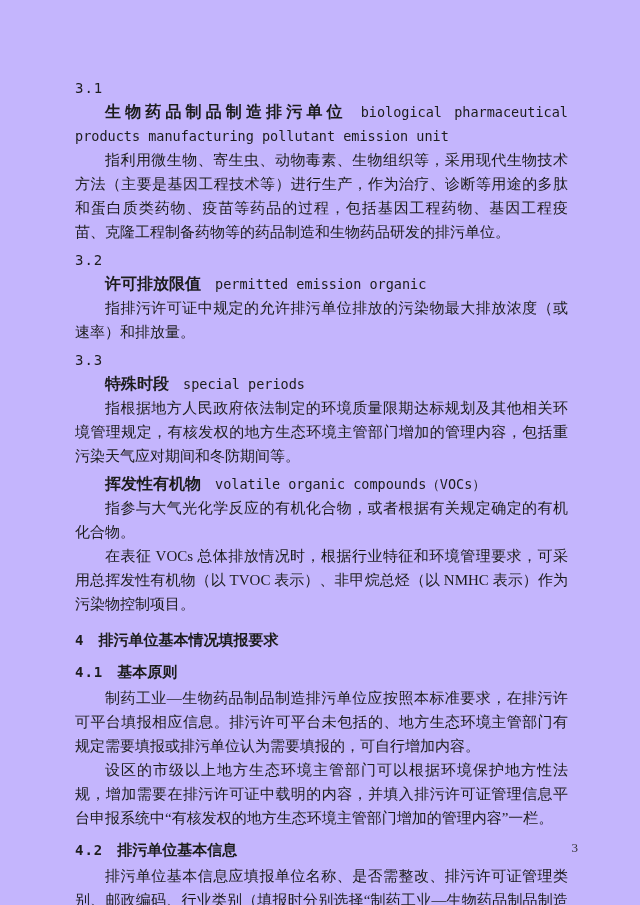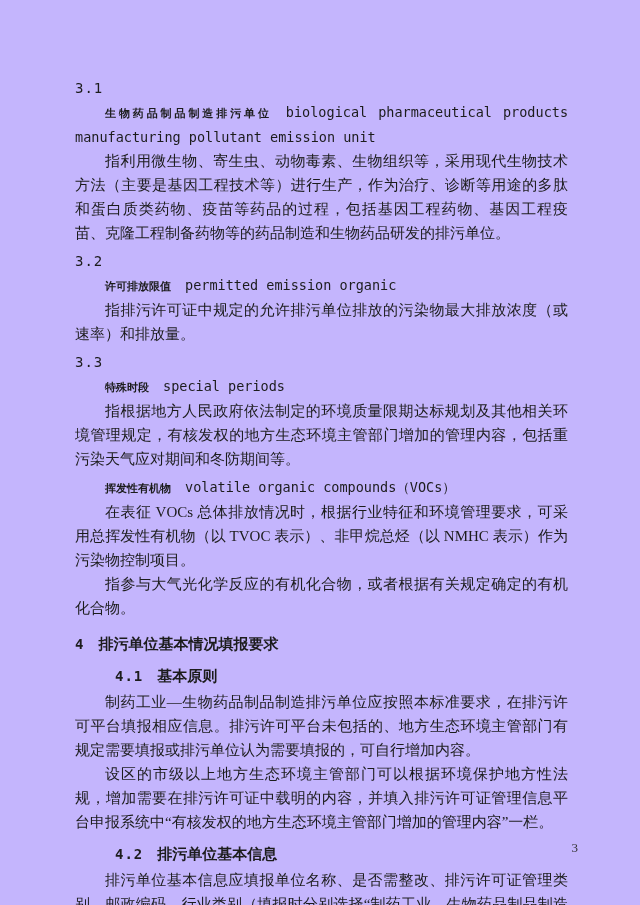--- a/index.html
+++ b/index.html
@@ -35,21 +35,21 @@
     letter-spacing: 1px;
     line-height: 24px;
   }
   .term-line {
     text-indent: 2em;
     text-align: justify;
   }
   .term-cn {
     font-family: "Liberation Sans", "DejaVu Sans", sans-serif;
     font-weight: bold;
-    font-size: 11px;
+    font-size: 16px;
   }
   .term-en {
     font-family: "DejaVu Sans Mono", monospace;
     font-size: 13.5px;
     margin-left: 14px;
   }
   .body-para {
     text-indent: 2em;
     text-align: justify;
   }
@@ -58,21 +58,20 @@
     font-family: "Liberation Sans", "DejaVu Sans", sans-serif;
     font-weight: bold;
     font-size: 15px;
   }
   .sub-heading {
     margin-top: 8px;
     margin-bottom: 2px;
     font-family: "Liberation Sans", "DejaVu Sans", sans-serif;
     font-weight: bold;
     font-size: 15px;
-    margin-left: 40px;
   }
   .heading-num {
     font-family: "DejaVu Sans Mono", monospace;
     font-weight: bold;
     letter-spacing: 1px;
     margin-right: 14px;
     font-size: 14px;
   }
   .page-number {
     position: absolute;
@@ -102,22 +101,22 @@
     </section>
 
     <section>
       <p class="clause-num">3.3</p>
       <p class="term-line"><span class="term-cn">特殊时段</span><span class="term-en">special periods</span></p>
       <p class="body-para">指根据地方人民政府依法制定的环境质量限期达标规划及其他相关环境管理规定，有核发权的地方生态环境主管部门增加的管理内容，包括重污染天气应对期间和冬防期间等。</p>
     </section>
 
     <section>
       <p class="term-line"><span class="term-cn">挥发性有机物</span><span class="term-en">volatile organic compounds（VOCs）</span></p>
+      <p class="body-para">指参与大气光化学反应的有机化合物，或者根据有关规定确定的有机化合物。</p>
       <p class="body-para">在表征 VOCs 总体排放情况时，根据行业特征和环境管理要求，可采用总挥发性有机物（以 TVOC 表示）、非甲烷总烃（以 NMHC 表示）作为污染物控制项目。</p>
-      <p class="body-para">指参与大气光化学反应的有机化合物，或者根据有关规定确定的有机化合物。</p>
     </section>
 
     <section>
       <h2 class="section-heading"><span class="heading-num">4</span><span>排污单位基本情况填报要求</span></h2>
 
       <h3 class="sub-heading"><span class="heading-num">4.1</span><span>基本原则</span></h3>
       <p class="body-para">制药工业—生物药品制品制造排污单位应按照本标准要求，在排污许可平台填报相应信息。排污许可平台未包括的、地方生态环境主管部门有规定需要填报或排污单位认为需要填报的，可自行增加内容。</p>
       <p class="body-para">设区的市级以上地方生态环境主管部门可以根据环境保护地方性法规，增加需要在排污许可证中载明的内容，并填入排污许可证管理信息平台申报系统中“有核发权的地方生态环境主管部门增加的管理内容”一栏。</p>
 
       <h3 class="sub-heading"><span class="heading-num">4.2</span><span>排污单位基本信息</span></h3>

